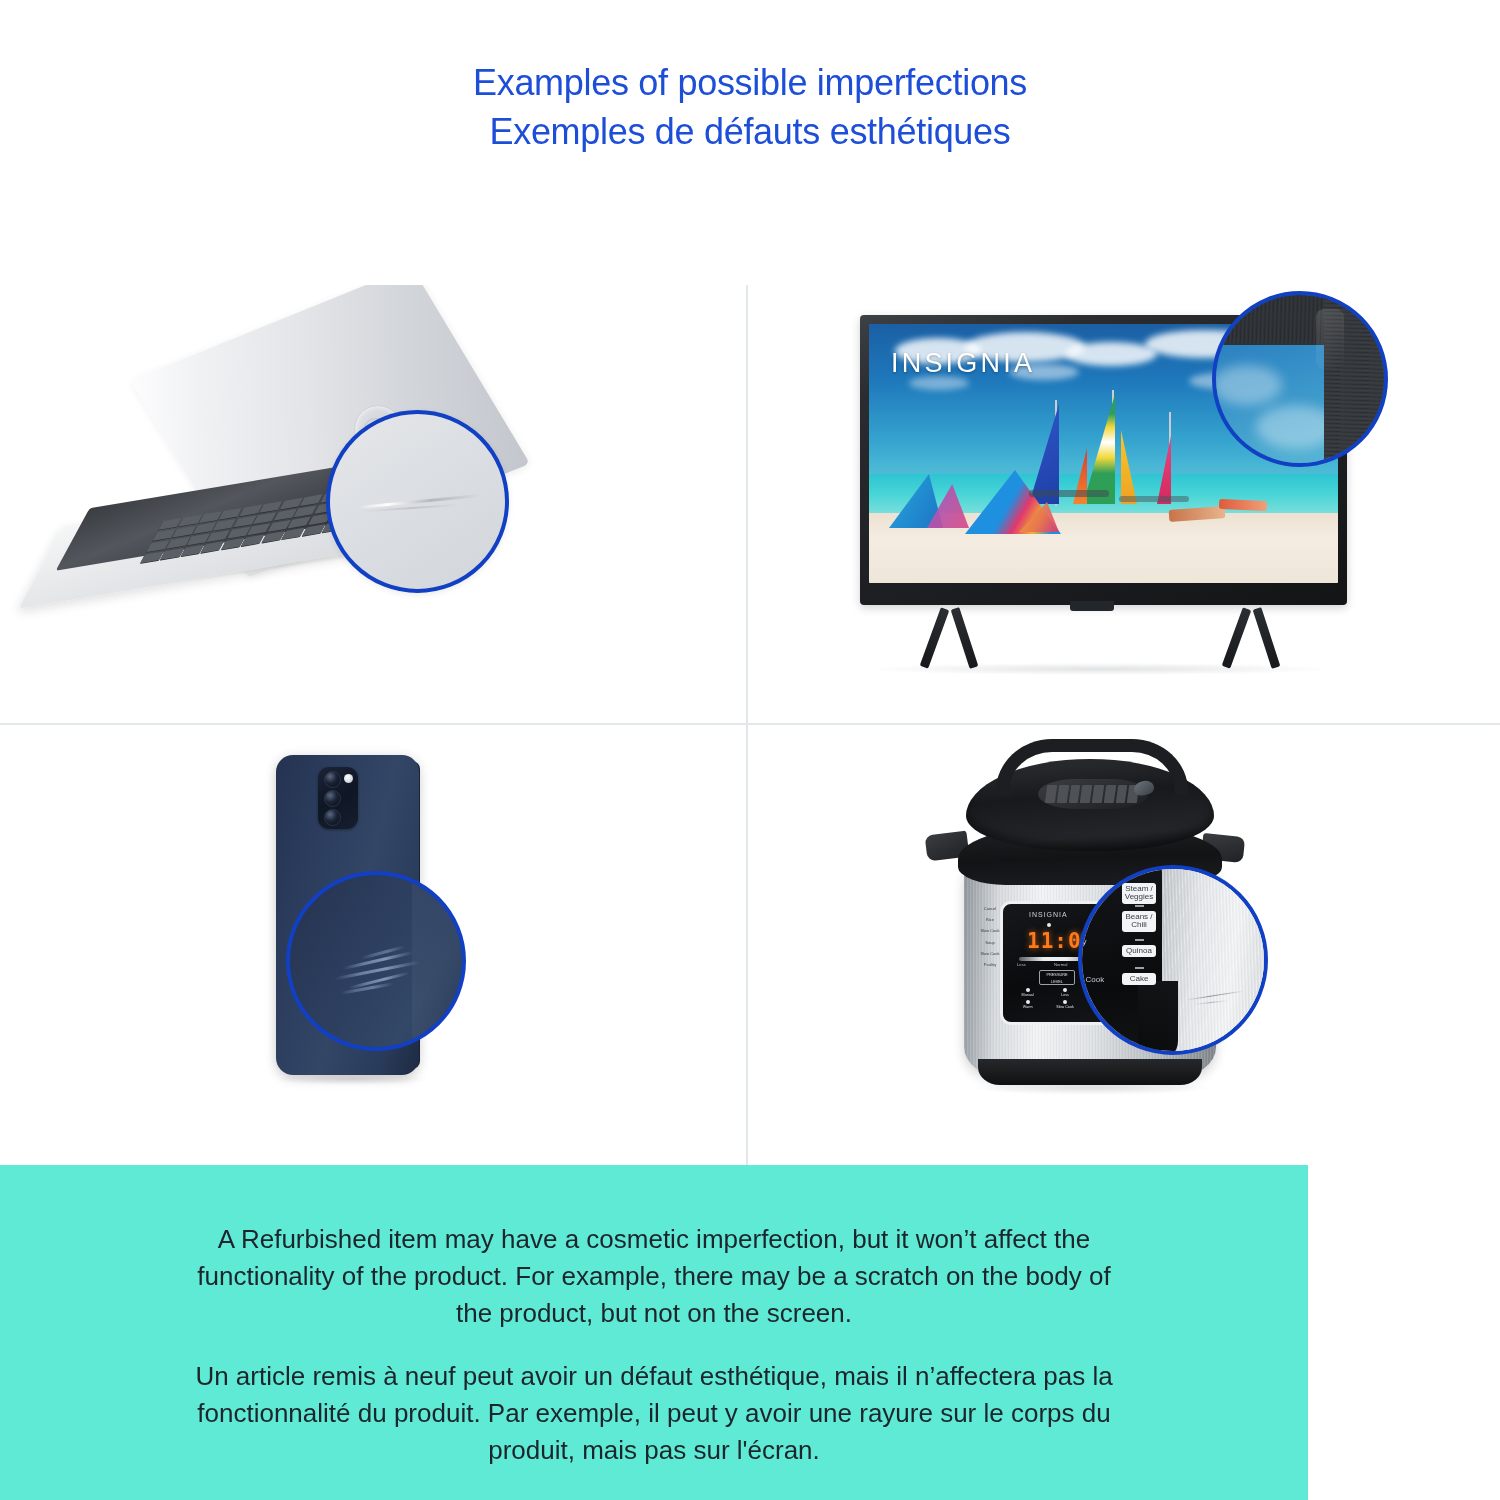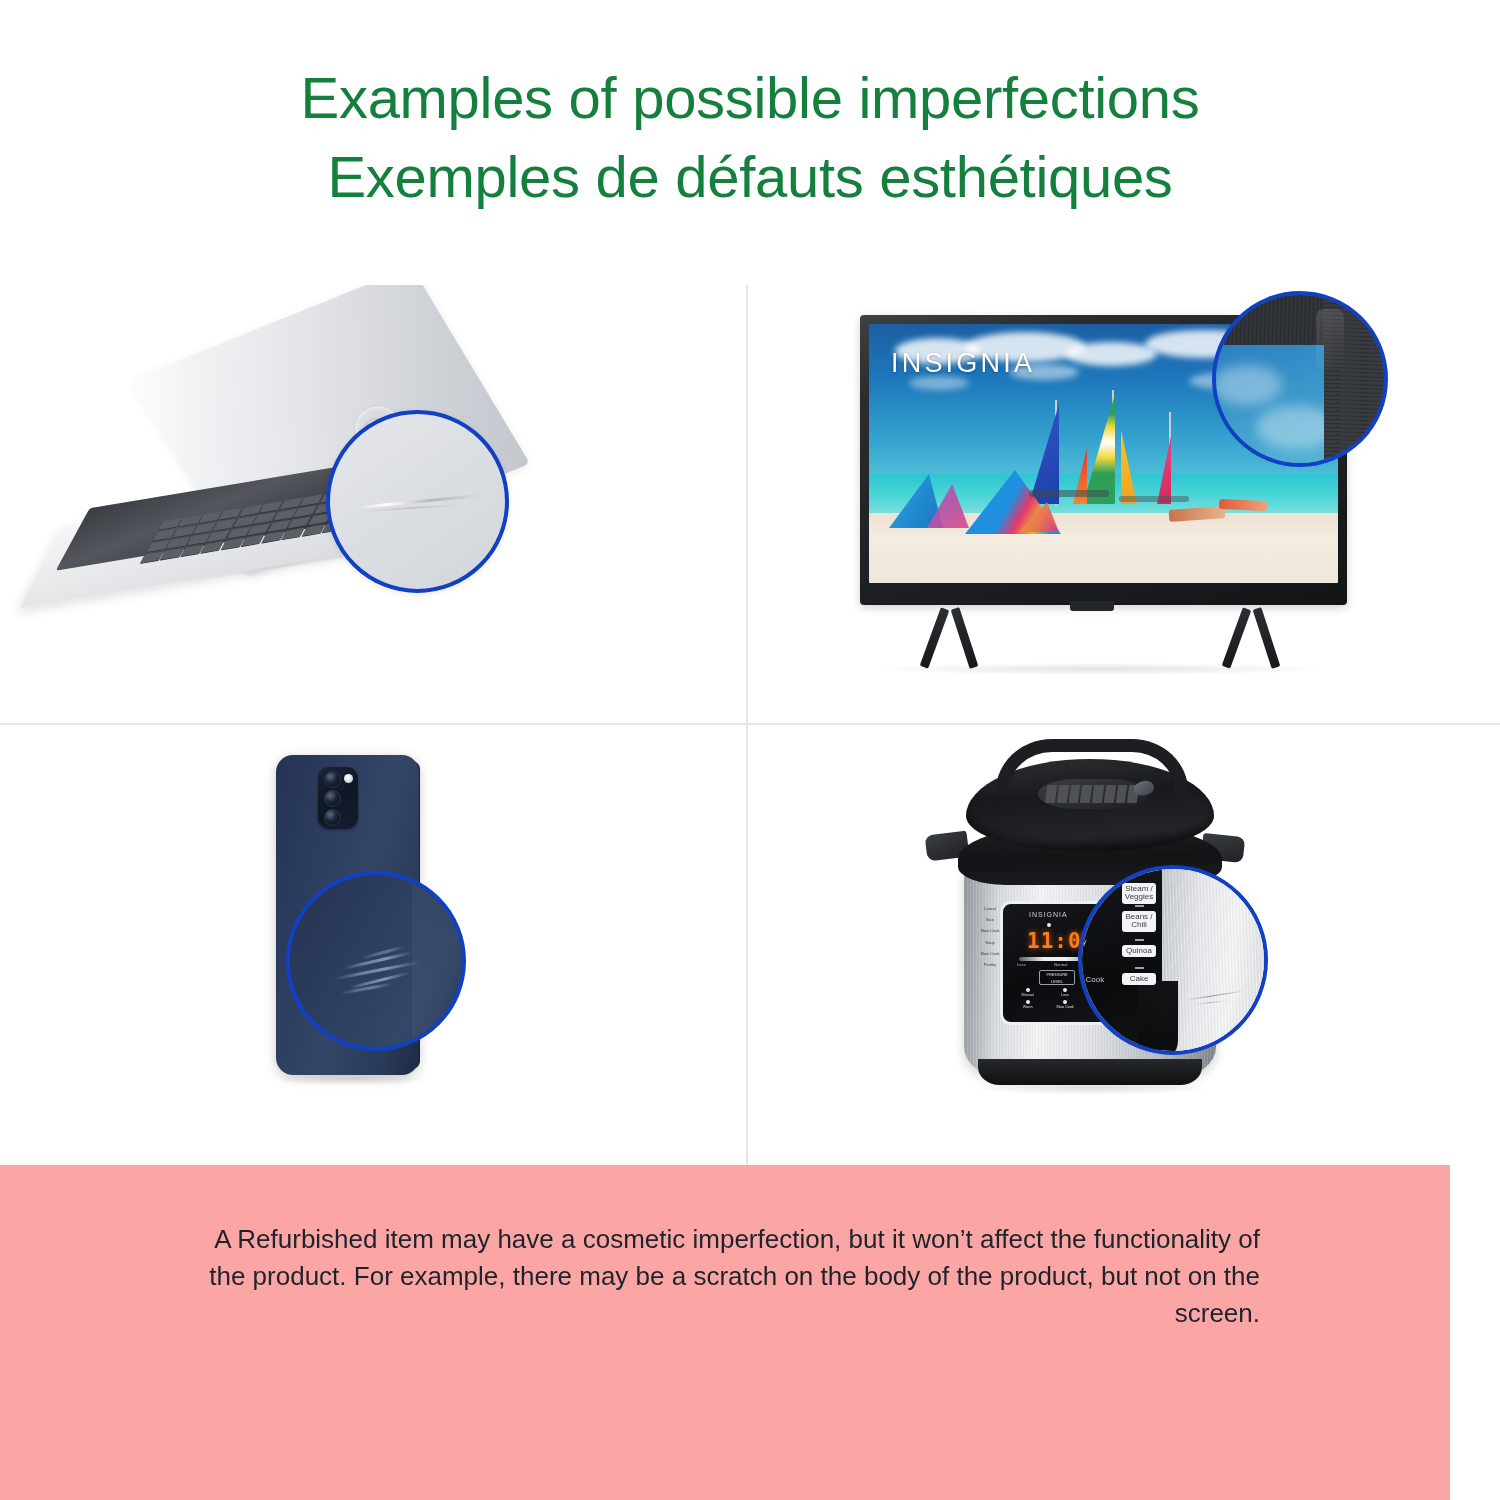--- a/index.html
+++ b/index.html
@@ -19,25 +19,25 @@
   
   .header {
     width: 1500px;
     height: 285px;
     box-sizing: border-box;
     padding-top: 58px;
     text-align: center;
     background: #ffffff;
   }
   .title-line {
-    font-size: 58px;
+    font-size: 36px;
     font-weight: 300;
     line-height: 1.37;
     letter-spacing: -0.3px;
-    color: #15803d;
+    color: #1d4ed8;
   }
 
   
   .grid {
     width: 1500px;
     height: 880px;
     display: grid;
     grid-template-columns: 748px 752px;
     grid-template-rows: 440px 440px;
     background: #ffffff;
@@ -690,26 +690,26 @@
     width: 34px; height: 1.2px;
     background: linear-gradient(90deg, rgba(255,255,255,0), rgba(90,96,104,0.4), rgba(255,255,255,0));
     transform: rotate(-7deg);
   }
 
   
   .footer {
     position: absolute;
     left: 0;
     top: 1165px;
-    width: 1450px;
+    width: 1308px;
     height: 335px;
-    background: #fca5a5;
+    background: #5eead4;
     box-sizing: border-box;
     padding: 56px 190px 0 190px;
-    text-align: right;
+    text-align: center;
   }
   .footer p {
     margin: 0 0 26px 0;
     font-size: 26px;
     font-weight: 300;
     line-height: 1.42;
     color: #1d252c;
   }
 </style>
 </head>
@@ -989,13 +989,14 @@
           <div class="mp-scratch2"></div>
         </div>
       </div>
     </div>
   </div>
 
 </div>
 
 <div class="footer">
   <p>A Refurbished item may have a cosmetic imperfection, but it won’t affect the functionality of the product. For example, there may be a scratch on the body of the product, but not on the screen.</p>
+  <p>Un article remis à neuf peut avoir un défaut esthétique, mais il n’affectera pas la fonctionnalité du produit. Par exemple, il peut y avoir une rayure sur le corps du produit, mais pas sur l'écran.</p>
 </div>
 
 </body></html>

